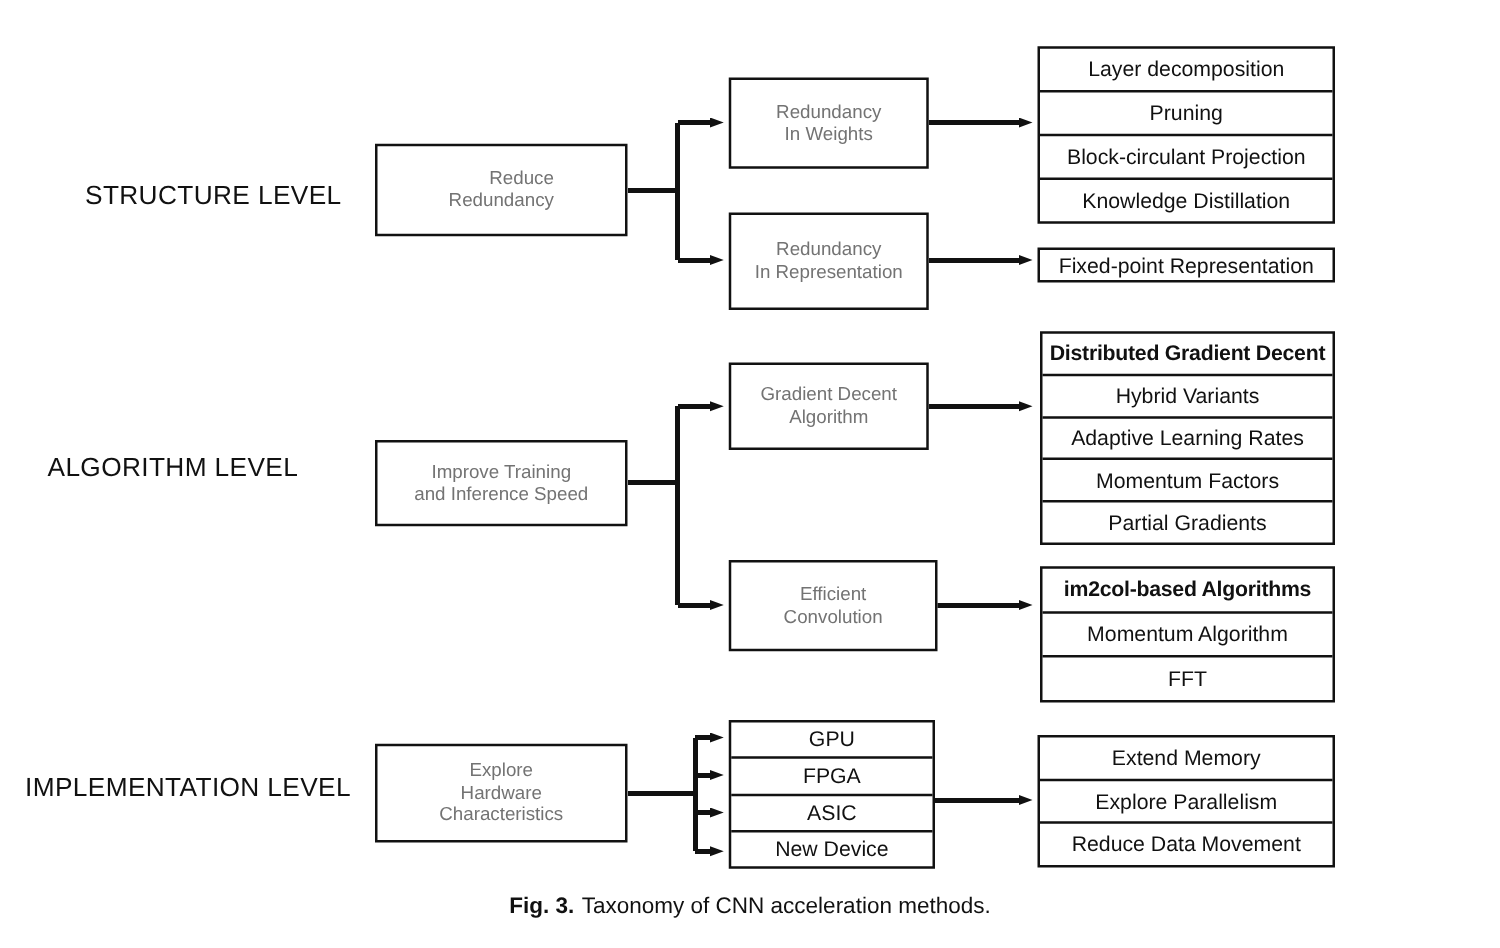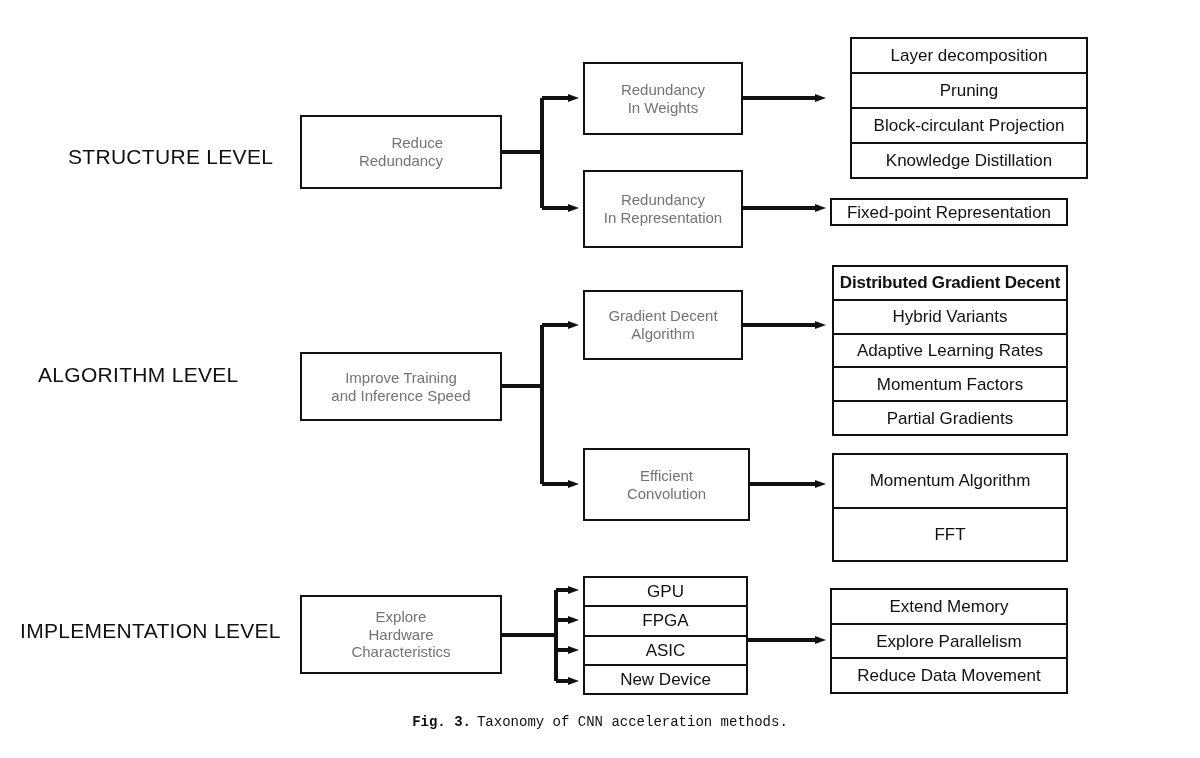--- a/index.html
+++ b/index.html
@@ -78,22 +78,22 @@
   .wide-text {
     letter-spacing: -0.2px;
     font-weight: bold;
   }
   #caption {
     position: absolute;
     left: 0;
     top: 714px;
     width: 1200px;
     text-align: center;
-    font-family: Liberation Mono, monospace;
-    font-size: 14px;
+    font-family: Liberation Sans, sans-serif;
+    font-size: 18px;
     color: #111111;
   }
   #caption .fig-no {
     font-weight: bold;
     margin-right: 6px;
   }
 </style>
 </head>
 <body>
 
@@ -138,21 +138,21 @@
 
   <div class="node" style="left:300px; top:115px; width:202px; height:74px;text-align:right;">Reduce
 Redundancy</div>
 
   <div class="node" style="left:583px; top:62px; width:160px; height:73px;">Redundancy
 In Weights</div>
 
   <div class="node" style="left:583px; top:170px; width:160px; height:78px;">Redundancy
 In Representation</div>
 
-  <div class="stack" style="left:850px; top:37px; width:238px; height:142px;justify-content:center;">
+  <div class="stack" style="left:830px; top:37px; width:238px; height:142px;justify-content:center;">
     <div class="leaf">Layer decomposition</div>
     <div class="leaf">Pruning</div>
     <div class="leaf">Block-circulant Projection</div>
     <div class="leaf">Knowledge Distillation</div>
   </div>
 
   <div class="stack single" style="left:830px; top:198px; width:238px; height:28px;">
     <div class="leaf">Fixed-point Representation</div>
   </div>
 
@@ -169,20 +169,21 @@
 
   <div class="stack" style="left:832px; top:265px; width:236px; height:171px;">
     <div class="leaf wide-text">Distributed Gradient Decent</div>
     <div class="leaf">Hybrid Variants</div>
     <div class="leaf">Adaptive Learning Rates</div>
     <div class="leaf">Momentum Factors</div>
     <div class="leaf">Partial Gradients</div>
   </div>
 
   <div class="stack" style="left:832px; top:453px; width:236px; height:109px;">
+    <div class="leaf wide-text">im2col-based Algorithms</div>
     <div class="leaf">Momentum Algorithm</div>
     <div class="leaf">FFT</div>
   </div>
 
   <div class="level-label" style="left:20px; top:620px;">IMPLEMENTATION LEVEL</div>
 
   <div class="node" style="left:300px; top:595px; width:202px; height:79px;">Explore
 Hardware
 Characteristics</div>
 

